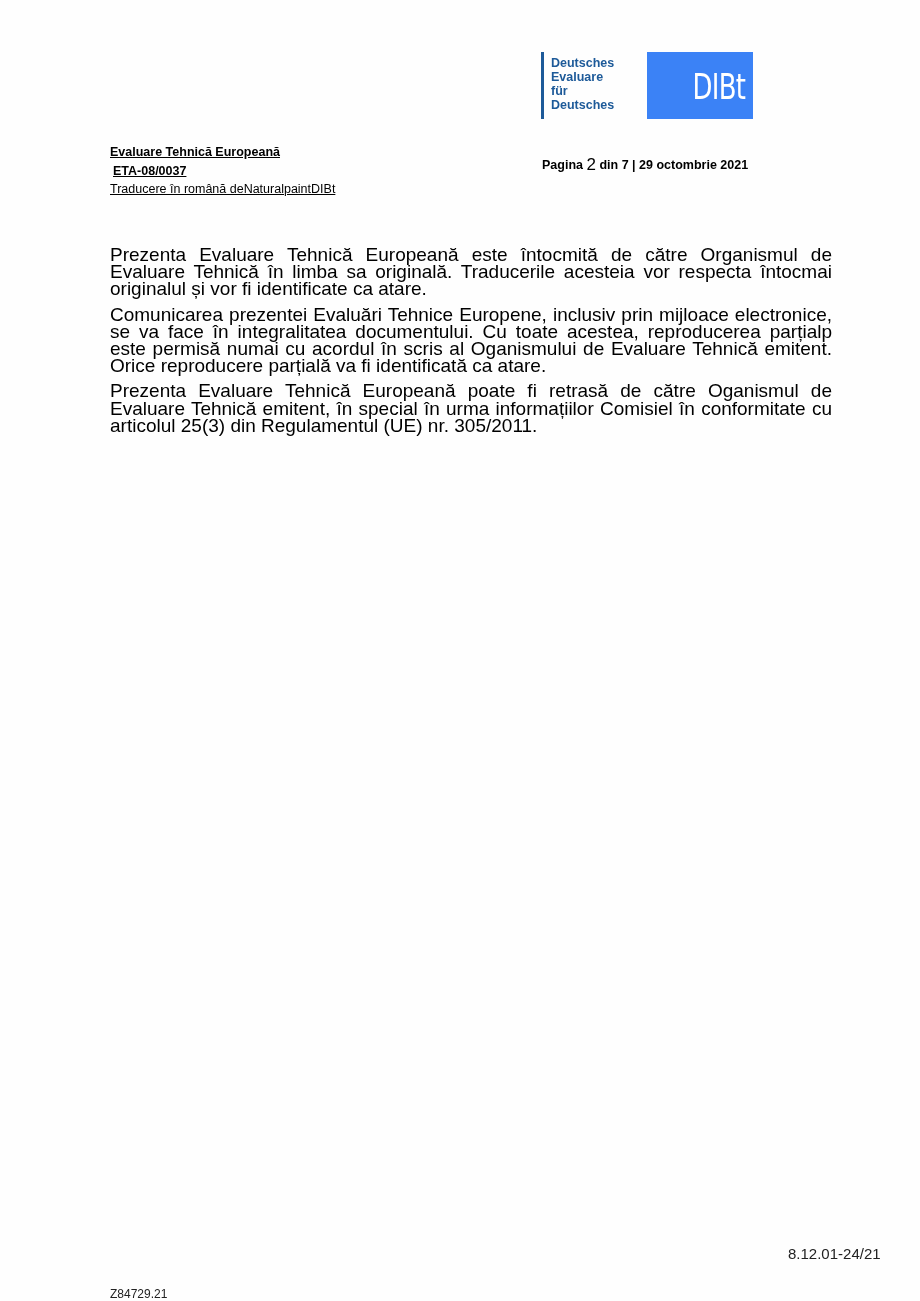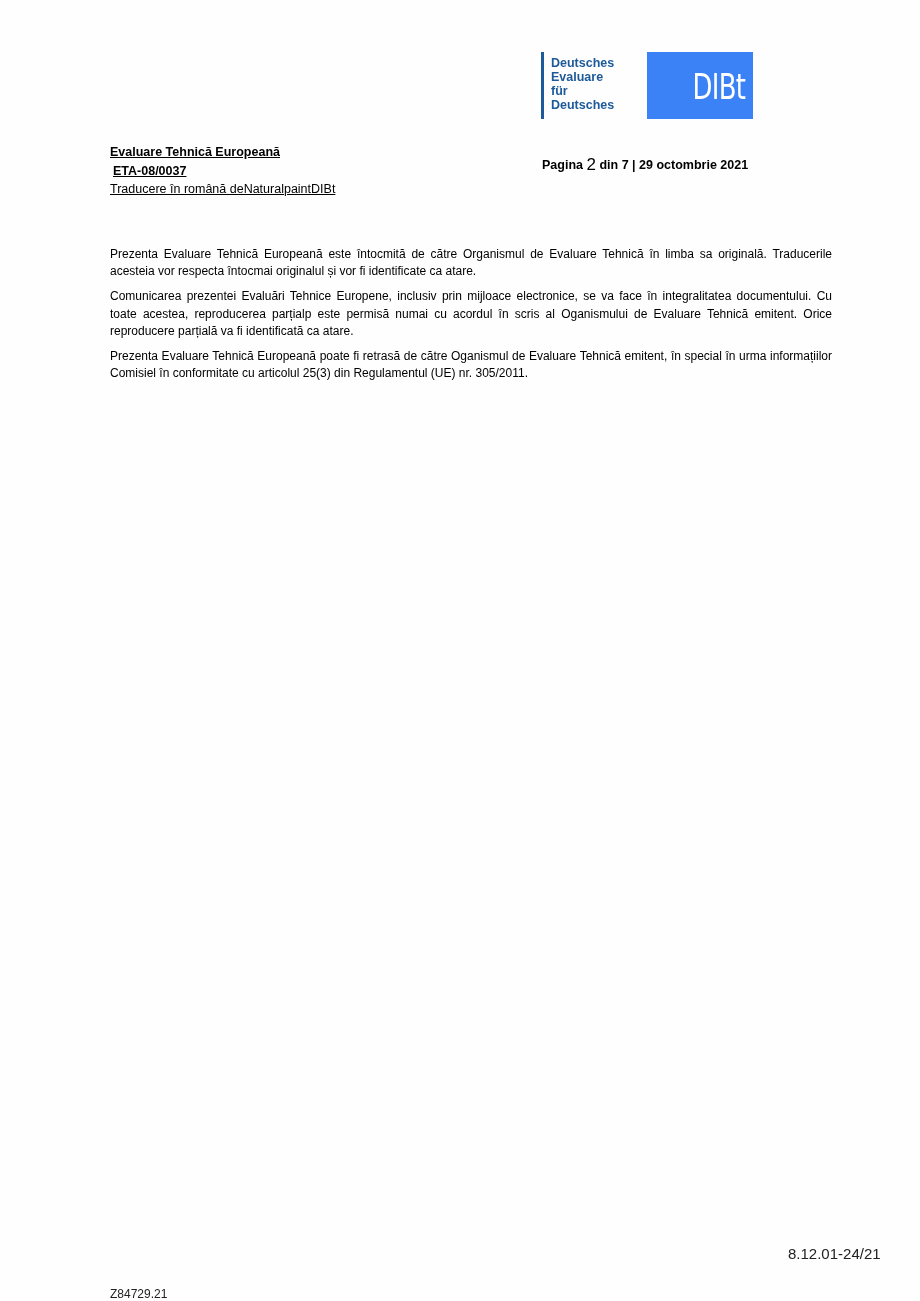--- a/index.html
+++ b/index.html
@@ -109,21 +109,21 @@
       font-size: 17px;
       vertical-align: -1px;
     }
 
     
     .body-text {
       position: absolute;
       left: 110px;
       top: 246px;
       width: 722px;
-      font-size: 12px;
+      font-size: 19px;
       line-height: 17.2px;
       text-align: justify;
     }
     .body-text p {
       margin: 0 0 8px 0;
     }
 
     
     .footer-left {
       position: absolute;

